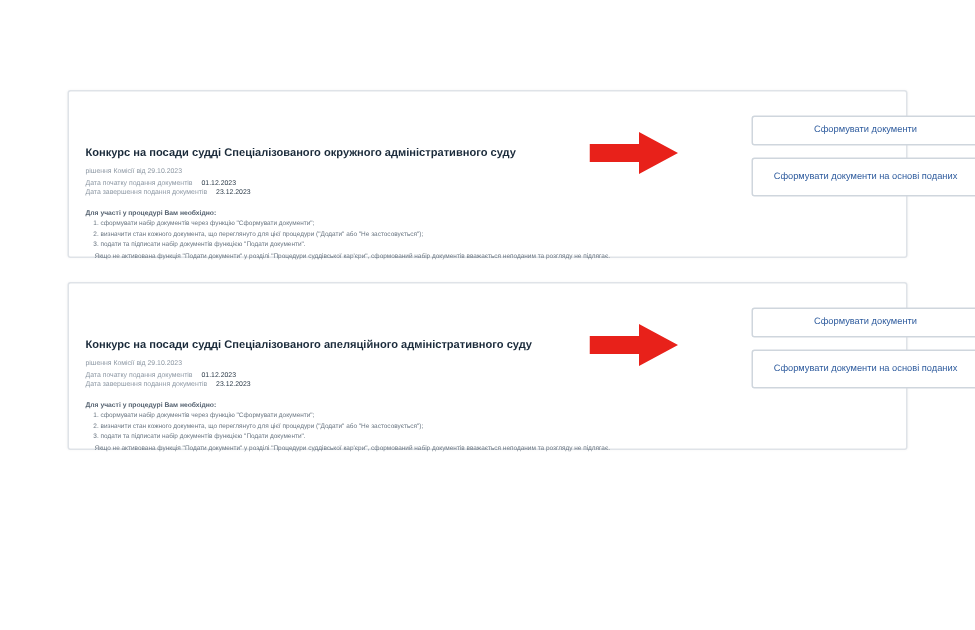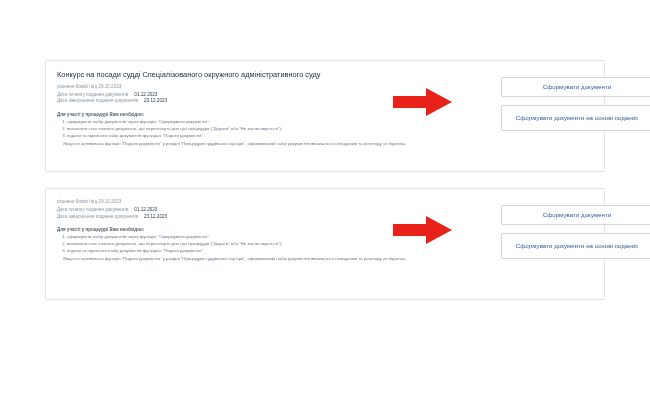--- a/index.html
+++ b/index.html
@@ -38,24 +38,25 @@
     height: 100%;
   }
   .left-col {
     position: absolute;
     left: 11px;
     top: 10px;
     width: 400px;
   }
   .title {
     font-size: 7.4px;
-    font-weight: normal;
+    font-weight: bold;
     color: #1a2a3a;
     line-height: 1.2;
     margin-bottom: 4px;
+    margin-top: 27px;
   }
   .sub-line {
     font-size: 4.6px;
     color: #8c97a3;
     line-height: 1.45;
     margin-bottom: 1px;
   }
   .meta-row {
     font-size: 4.6px;
     color: #8c97a3;
@@ -141,20 +142,21 @@
       </div>
 
       <div class="btn btn-primary-1">Сформувати документи</div>
       <div class="btn btn-secondary-1">Сформувати документи на основі поданих</div>
     </div>
   </div>
 
   <div class="card card-2">
     <div class="card-inner">
       <div class="left-col">
+        <div class="title">Конкурс на посади судді Спеціалізованого апеляційного адміністративного суду</div>
         <div class="sub-line">рішення Комісії від 29.10.2023</div>
         <div class="meta-row">
           <span>Дата початку подання документів</span><span class="val">01.12.2023</span>
         </div>
         <div class="meta-row">
           <span>Дата завершення подання документів</span><span class="val">23.12.2023</span>
         </div>
         <div class="instructions-head">Для участі у процедурі Вам необхідно:</div>
         <ol class="steps">
           <li>сформувати набір документів через функцію "Сформувати документи";</li>

